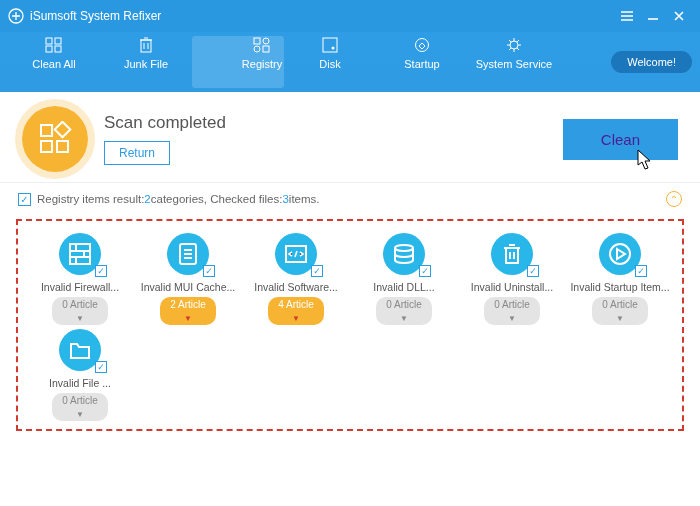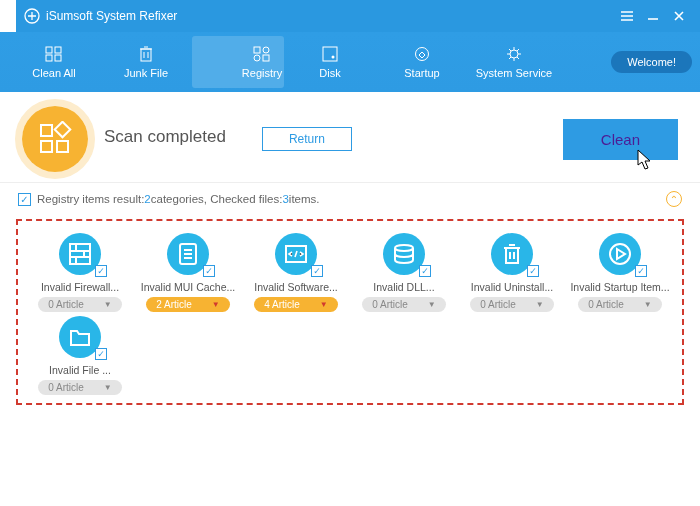--- a/index.html
+++ b/index.html
@@ -1,51 +1,51 @@
 <!DOCTYPE html>
 <html><head>
 <meta charset="utf-8">
 <style>
 * { margin: 0; padding: 0; box-sizing: border-box; font-family: "Segoe UI", Arial, sans-serif; }
 body { width: 700px; height: 506px; background: #fff; overflow: hidden; }
 
-.titlebar { height: 30px; background: linear-gradient(#2a98e0,#2a98e0); display: flex; align-items: center; padding: 16px 8px; color: #fff; margin-left: 16px; }
+.titlebar { height: 30px; background: linear-gradient(#2a98e0,#2a98e0); display: flex; align-items: center; padding: 16px 8px; color: #fff; }
 .titlebar .logo { width: 16px; height: 16px; margin-right: 6px; display: inline-flex; }
 .titlebar .title { font-size: 12px; flex: 0 0 auto; }
 .titlebar .spacer { flex: 1; }
 .titlebar .ctl { width: 26px; height: 20px; display: inline-flex; align-items: center; justify-content: center; cursor: pointer; }
 
 .navbar { height: 60px; background: linear-gradient(#2f9de5,#2e9be3); display: flex; align-items: center; padding: 0 8px; }
-.nav-item { width: 92px; height: 52px; color: #fff; display: flex; flex-direction: column; align-items: center; justify-content: center; font-size: 11px; gap: 4px; cursor: pointer; border-radius: 3px; }
+.nav-item { width: 92px; height: 52px; color: #fff; display: flex; flex-direction: column; align-items: center; justify-content: flex-start; font-size: 11px; gap: 4px; cursor: pointer; border-radius: 3px; }
 .nav-item.active { background: #51ade9; padding-left: 48px; }
 .nav-item .nicon { height: 18px; display: flex; align-items: center; justify-content: center; }
 .welcome { margin-left: auto; background: #1b76bb; color: #fff; font-size: 11px; padding: 5px 16px; border-radius: 14px; cursor: pointer; }
 
 .header-area { display: flex; align-items: center; padding: 14px 22px 10px 22px; border-bottom: 1px solid #eee; }
 .big-icon { width: 66px; height: 66px; border-radius: 50%; background: #f7b332; display: flex; align-items: center; justify-content: center; margin-right: 16px; position: relative; flex-shrink: 0; }
 .big-icon::after { content:""; position:absolute; inset:-7px; border:7px solid #fdeccc; border-radius:50%; z-index:-1; }
-.header-texts { display: flex; flex-direction: row; gap: 8px; }
+.header-texts { display: flex; flex-direction: column; gap: 8px; }
 .scan-title { font-size: 17px; color: #555; }
-.return-btn { border: 1px solid #2e9be3; color: #2e9be3; background:#fff; font-size: 12px; padding: 4px 26px; width: fit-content; cursor: pointer; margin-left: 28px; }
+.return-btn { border: 1px solid #2e9be3; color: #2e9be3; background:#fff; font-size: 12px; padding: 4px 14px; width: fit-content; cursor: pointer; }
 .clean-btn { margin-left: auto; background: #2e9be3; color: #4c1d95; border: none; font-size: 15px; padding: 12px 38px; cursor: pointer; position: relative; }
 .cursor-img { position:absolute; right:22px; bottom:-14px; pointer-events:none; }
 
 .result-bar { display:flex; align-items:center; padding: 8px 18px; font-size: 11.5px; color:#666; }
 .result-bar .chk { width:13px; height:13px; border:1px solid #2e9be3; display:inline-flex; align-items:center; justify-content:center; margin-right:6px; color:#2e9be3; font-size:10px; }
 .result-bar .num { color:#2e9be3; }
 .collapse { margin-left:auto; width:16px; height:16px; border:1px solid #f7b332; border-radius:50%; display:flex; align-items:center; justify-content:center; color:#f7b332; font-size:10px; cursor:pointer; }
 
 .grid-wrap { margin: 4px 16px 12px 16px; border: 2px dashed #d13a2f; padding: 12px 8px 8px 8px; }
 .grid { display:flex; flex-wrap:wrap; gap: 4px 0; }
 .cell { width: 108px; display:flex; flex-direction:column; align-items:center; }
 .cicon-wrap { position:relative; }
 .cicon { width:42px; height:42px; border-radius:50%; background:#29b6e8; display:flex; align-items:center; justify-content:center; }
 .cchk { position:absolute; right:-6px; bottom:-2px; width:12px; height:12px; border:1px solid #2e9be3; background:#fff; display:flex; align-items:center; justify-content:center; color:#2e9be3; font-size:9px; }
 .clabel { font-size:10.5px; color:#555; margin-top:6px; max-width:100px; white-space:nowrap; overflow:hidden; text-overflow:ellipsis; }
-.pill { margin-top:4px; font-size:10px; padding:2px 10px; border-radius:10px; display:flex; align-items:center; gap:20px; cursor:pointer; }
+.pill { margin-top:4px; font-size:10px; padding:2px 10px; border-radius:10px; display:flex; align-items:center; gap:4px; cursor:pointer;flex-direction:column; }
 .pill.gray { background:#e4e4e4; color:#888; }
 .pill.orange { background:#f7b332; color:#fff;text-align:right; }
 .pill .arr { font-size:8px; }
 .pill.orange .arr { color:#d13a2f; }
 
 svg { display:block; }
 </style>
 </head>
 <body>
 

